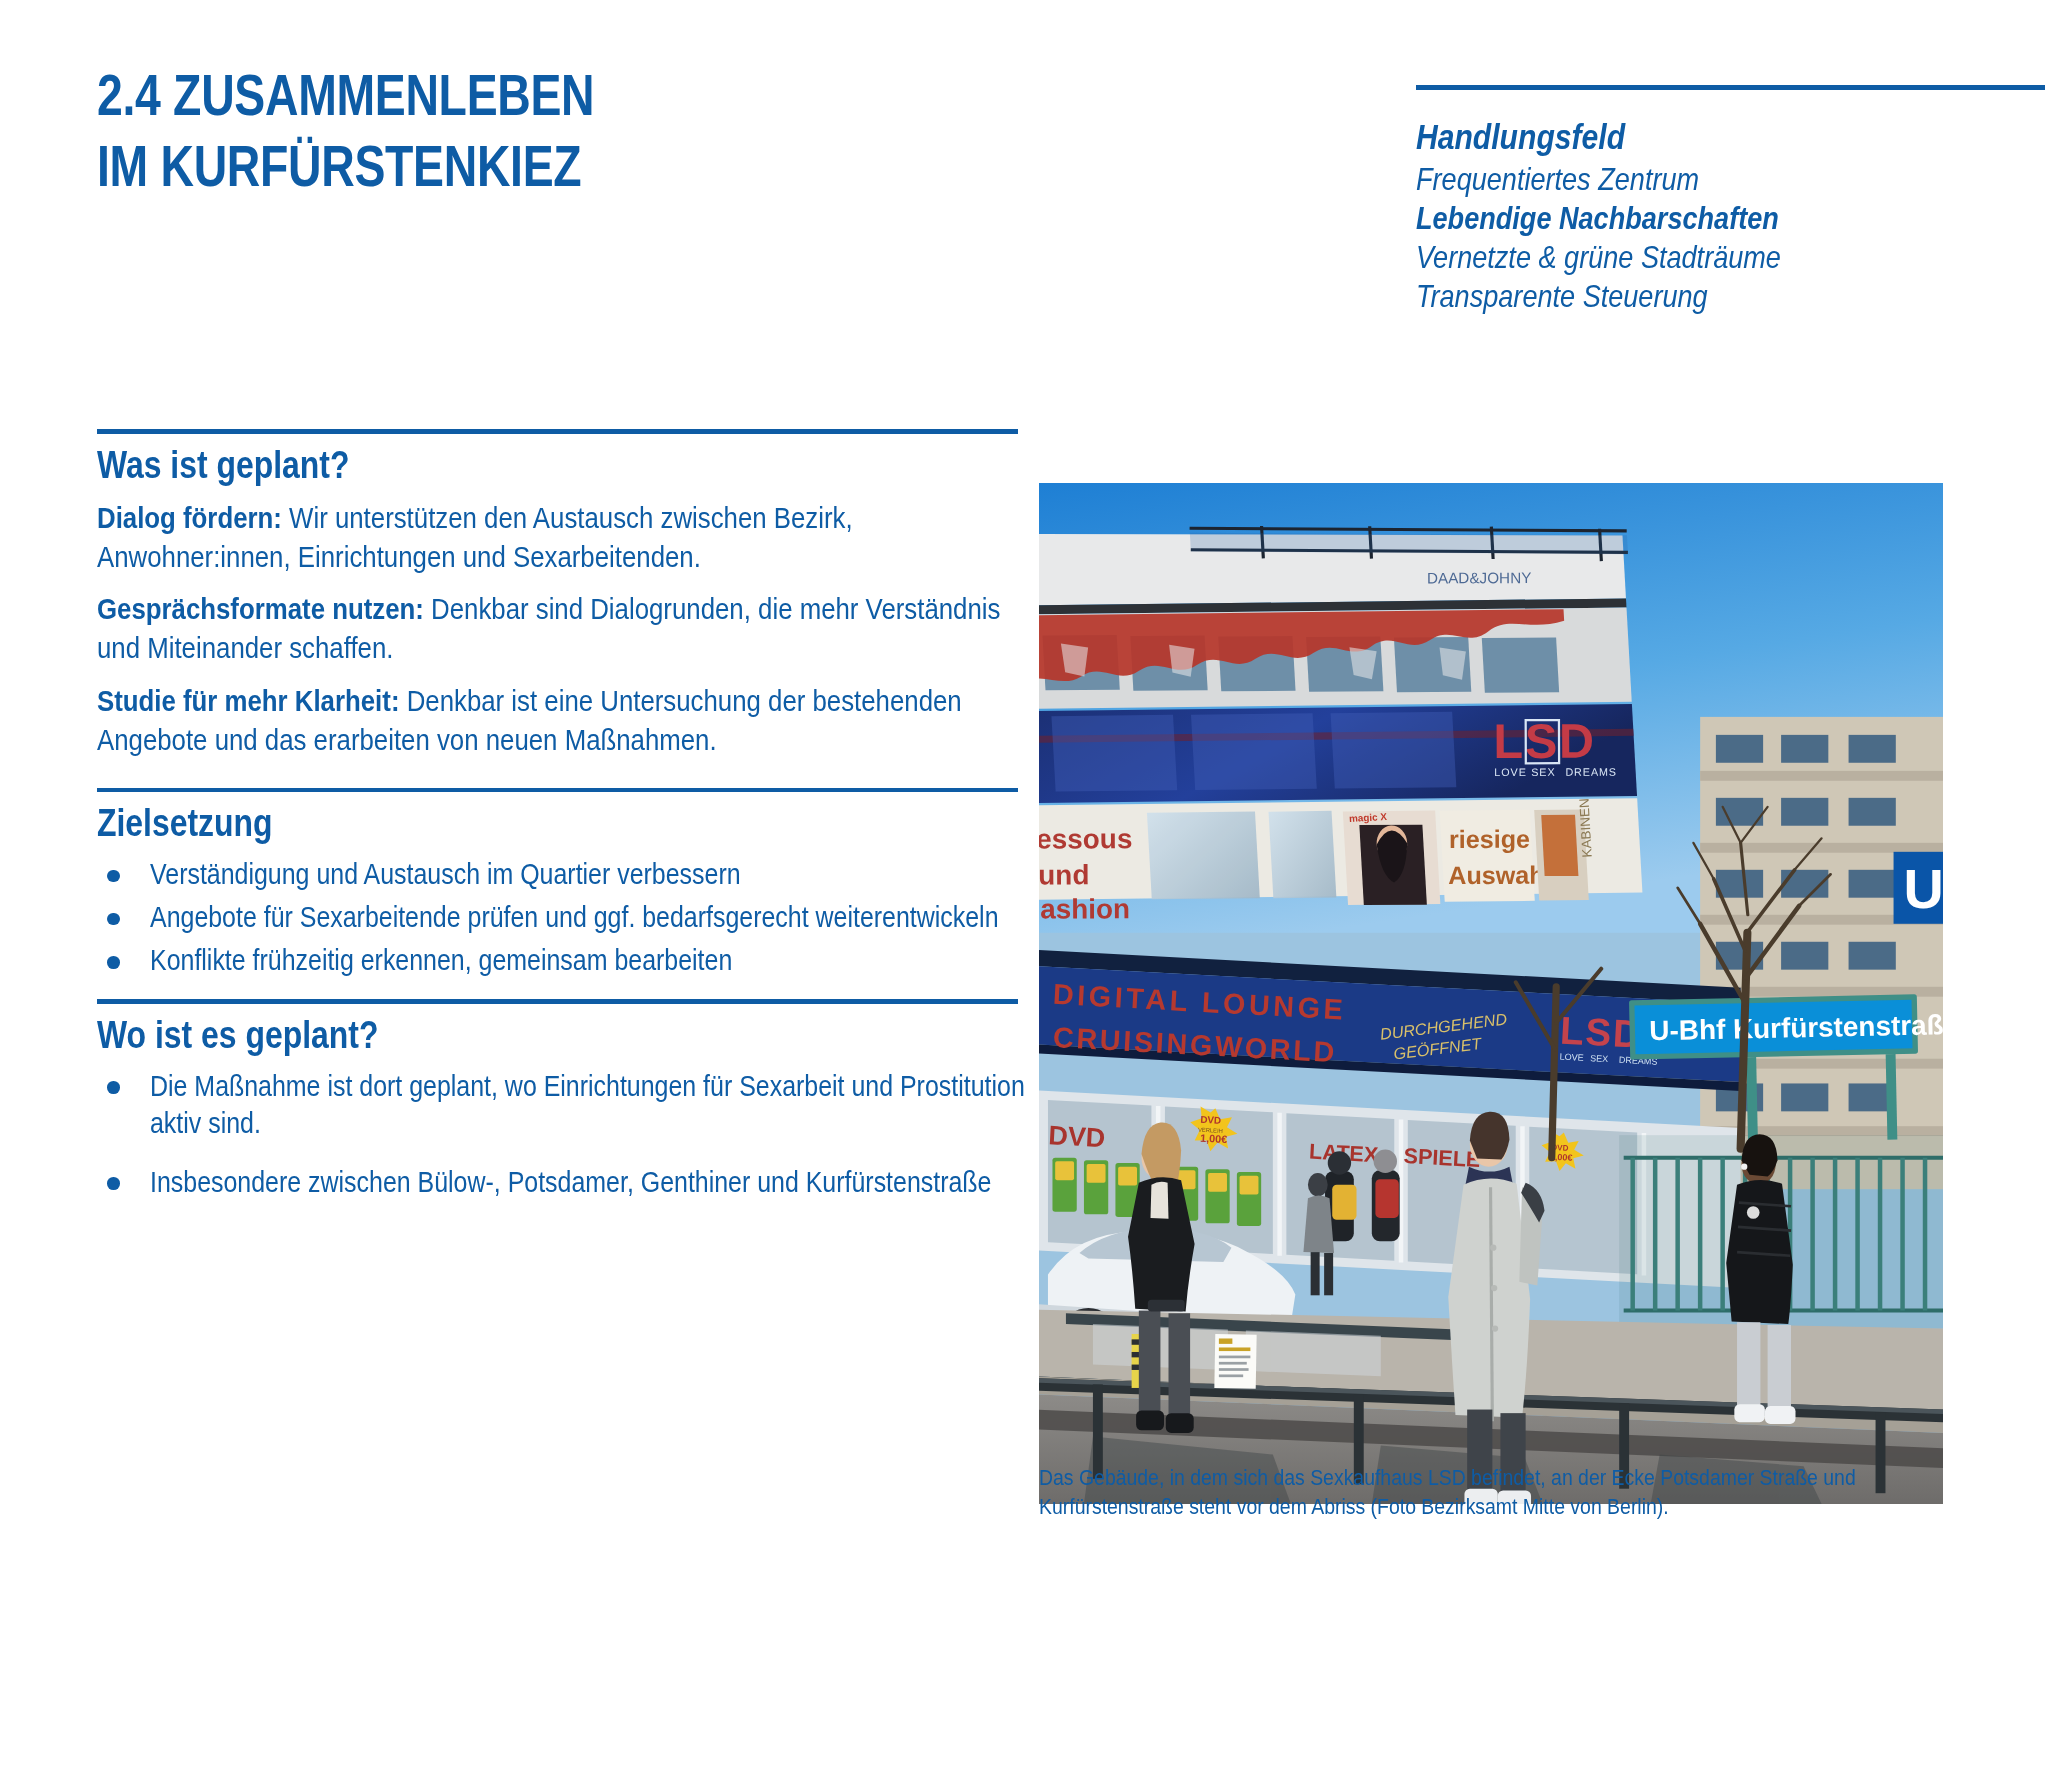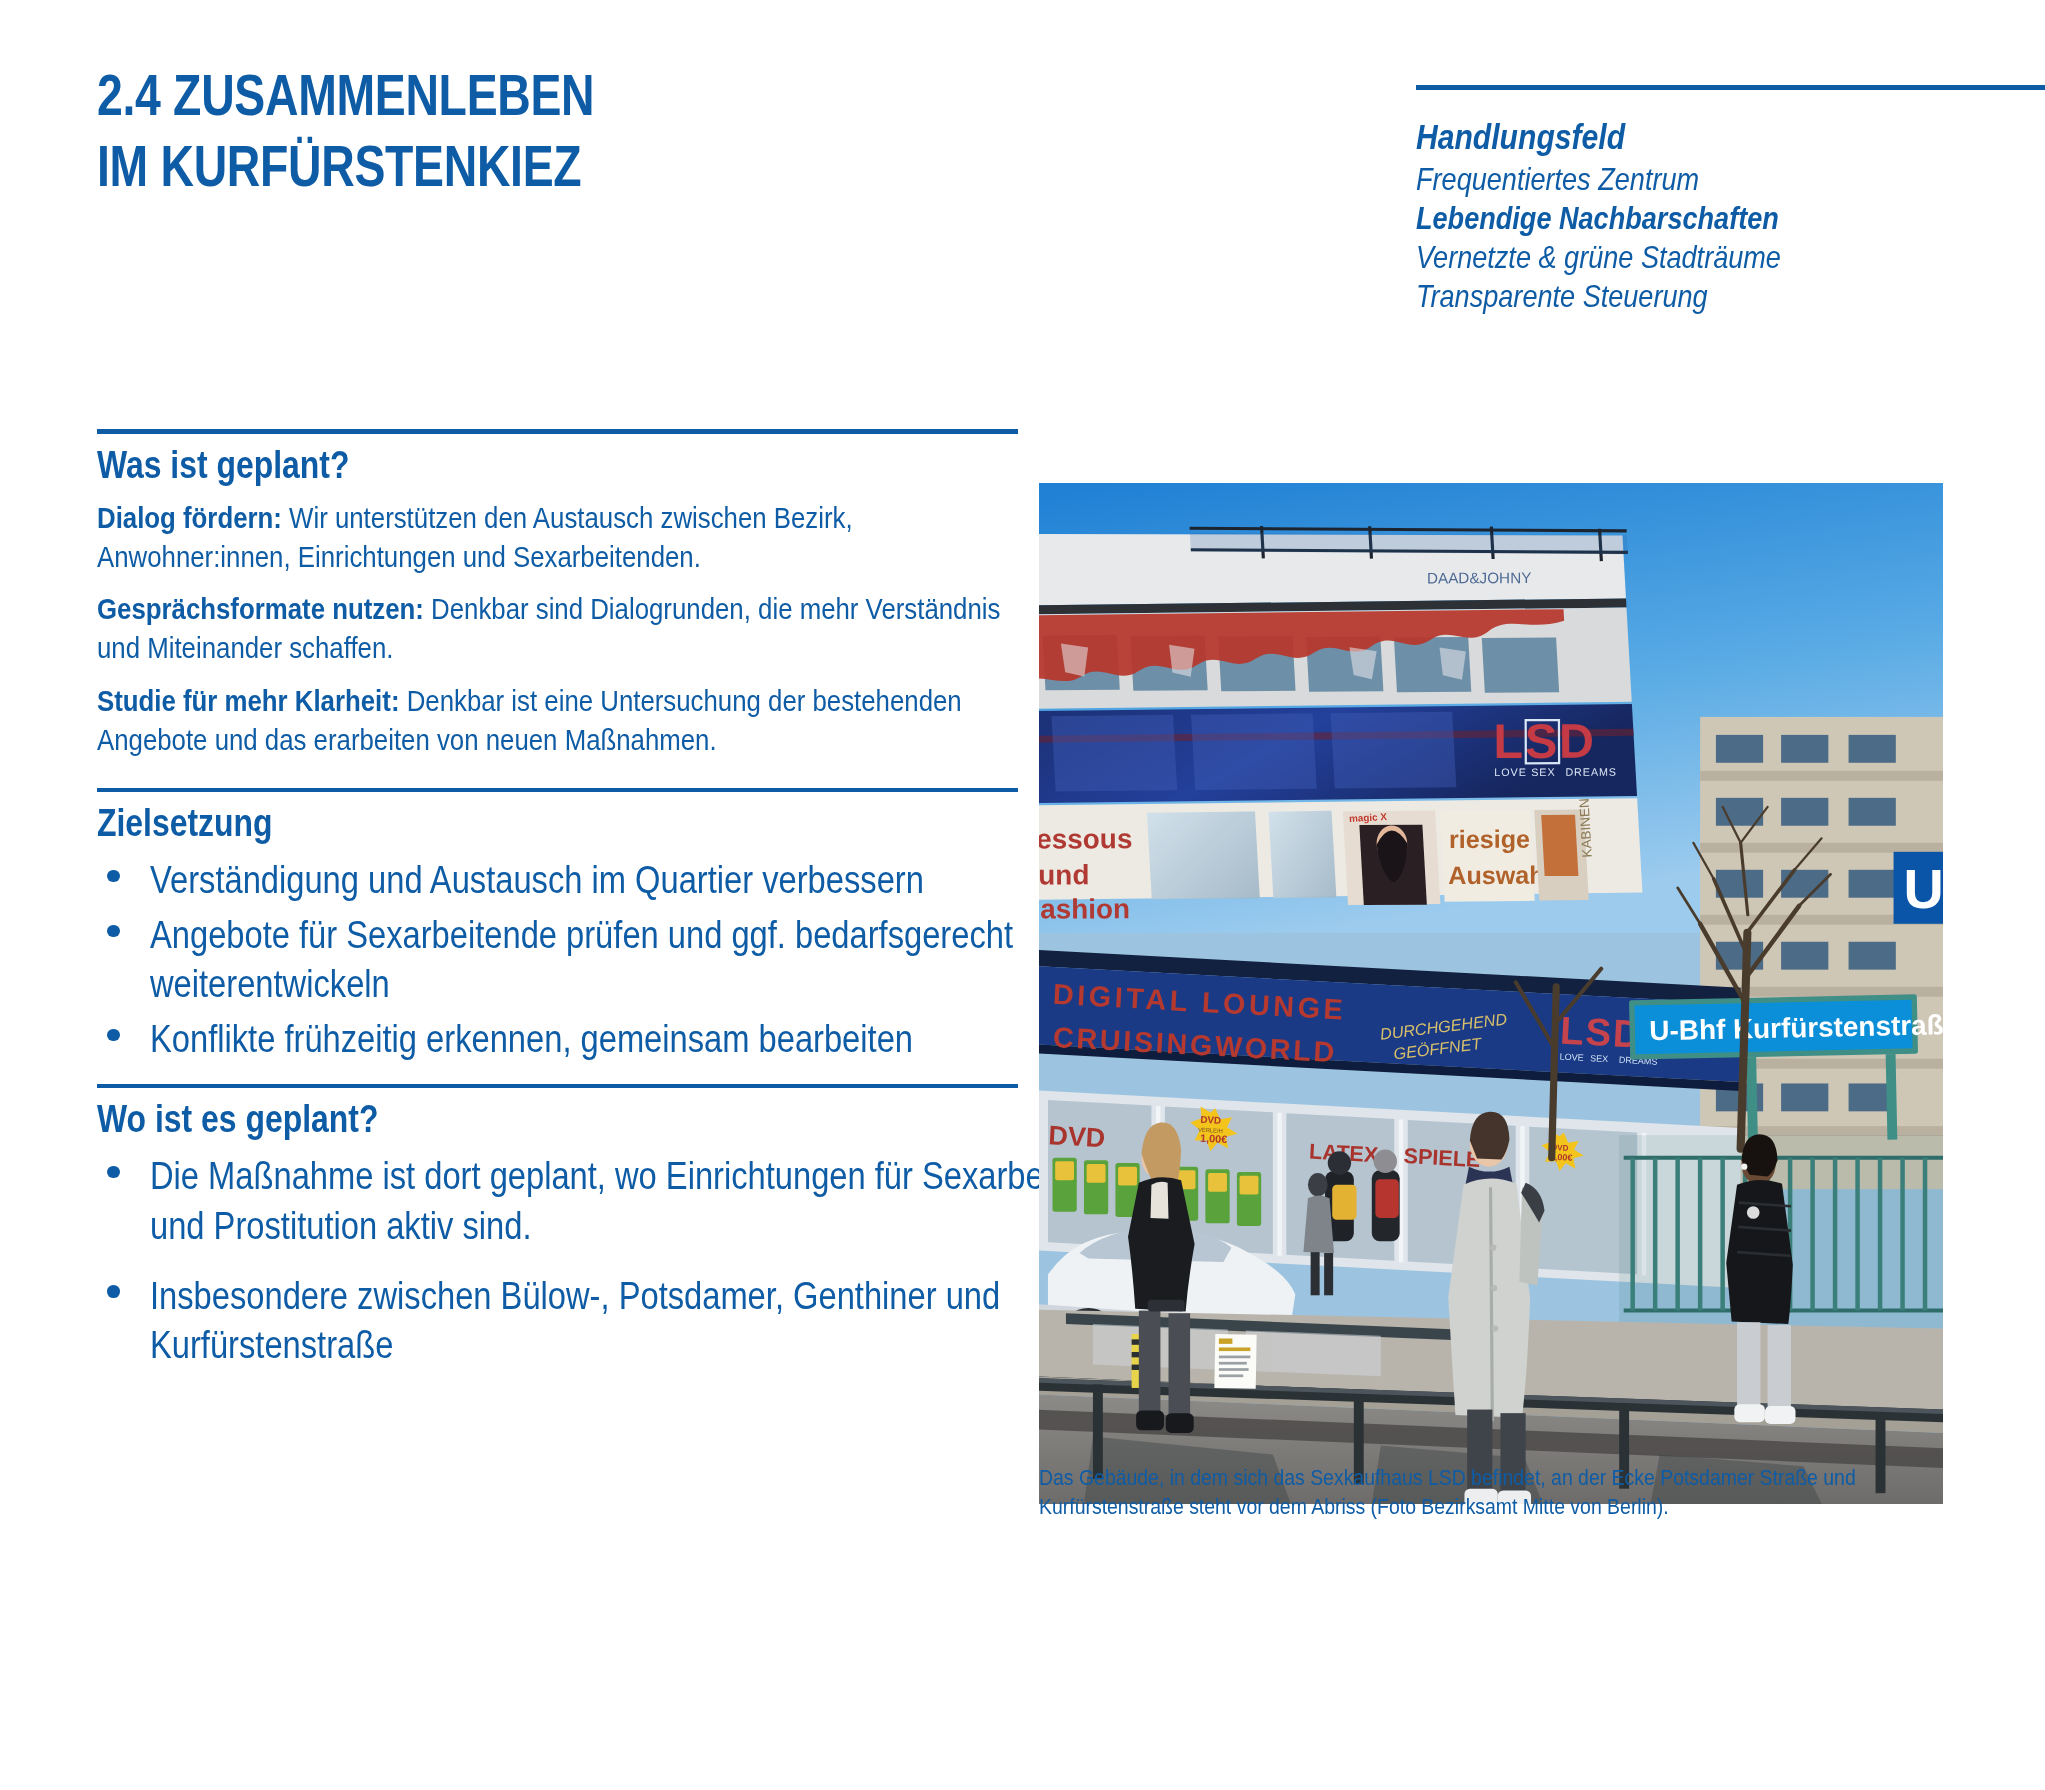--- a/index.html
+++ b/index.html
@@ -57,21 +57,21 @@
   }
   .para{
     font-size:30px;font-weight:400;line-height:1.30;
     transform:scaleX(.86);transform-origin:left top;width:116%;
     margin-bottom:13.5px;
   }
   .para b{font-weight:700;}
   .blist{list-style:none;margin:0;padding:0;}
   .blist li{
     position:relative;
-    font-size:38px;font-weight:400;line-height:1.30;
+    font-size:29px;font-weight:400;line-height:1.30;
     padding-left:0;
     margin-bottom:5.4px;
   }
   .blist li .bullet{
     position:absolute;left:10px;top:13.5px;
     width:12.6px;height:12.6px;border-radius:50%;
     background:var(--blue);
   }
   .blist li .btxt{
     display:block;margin-left:53px;

